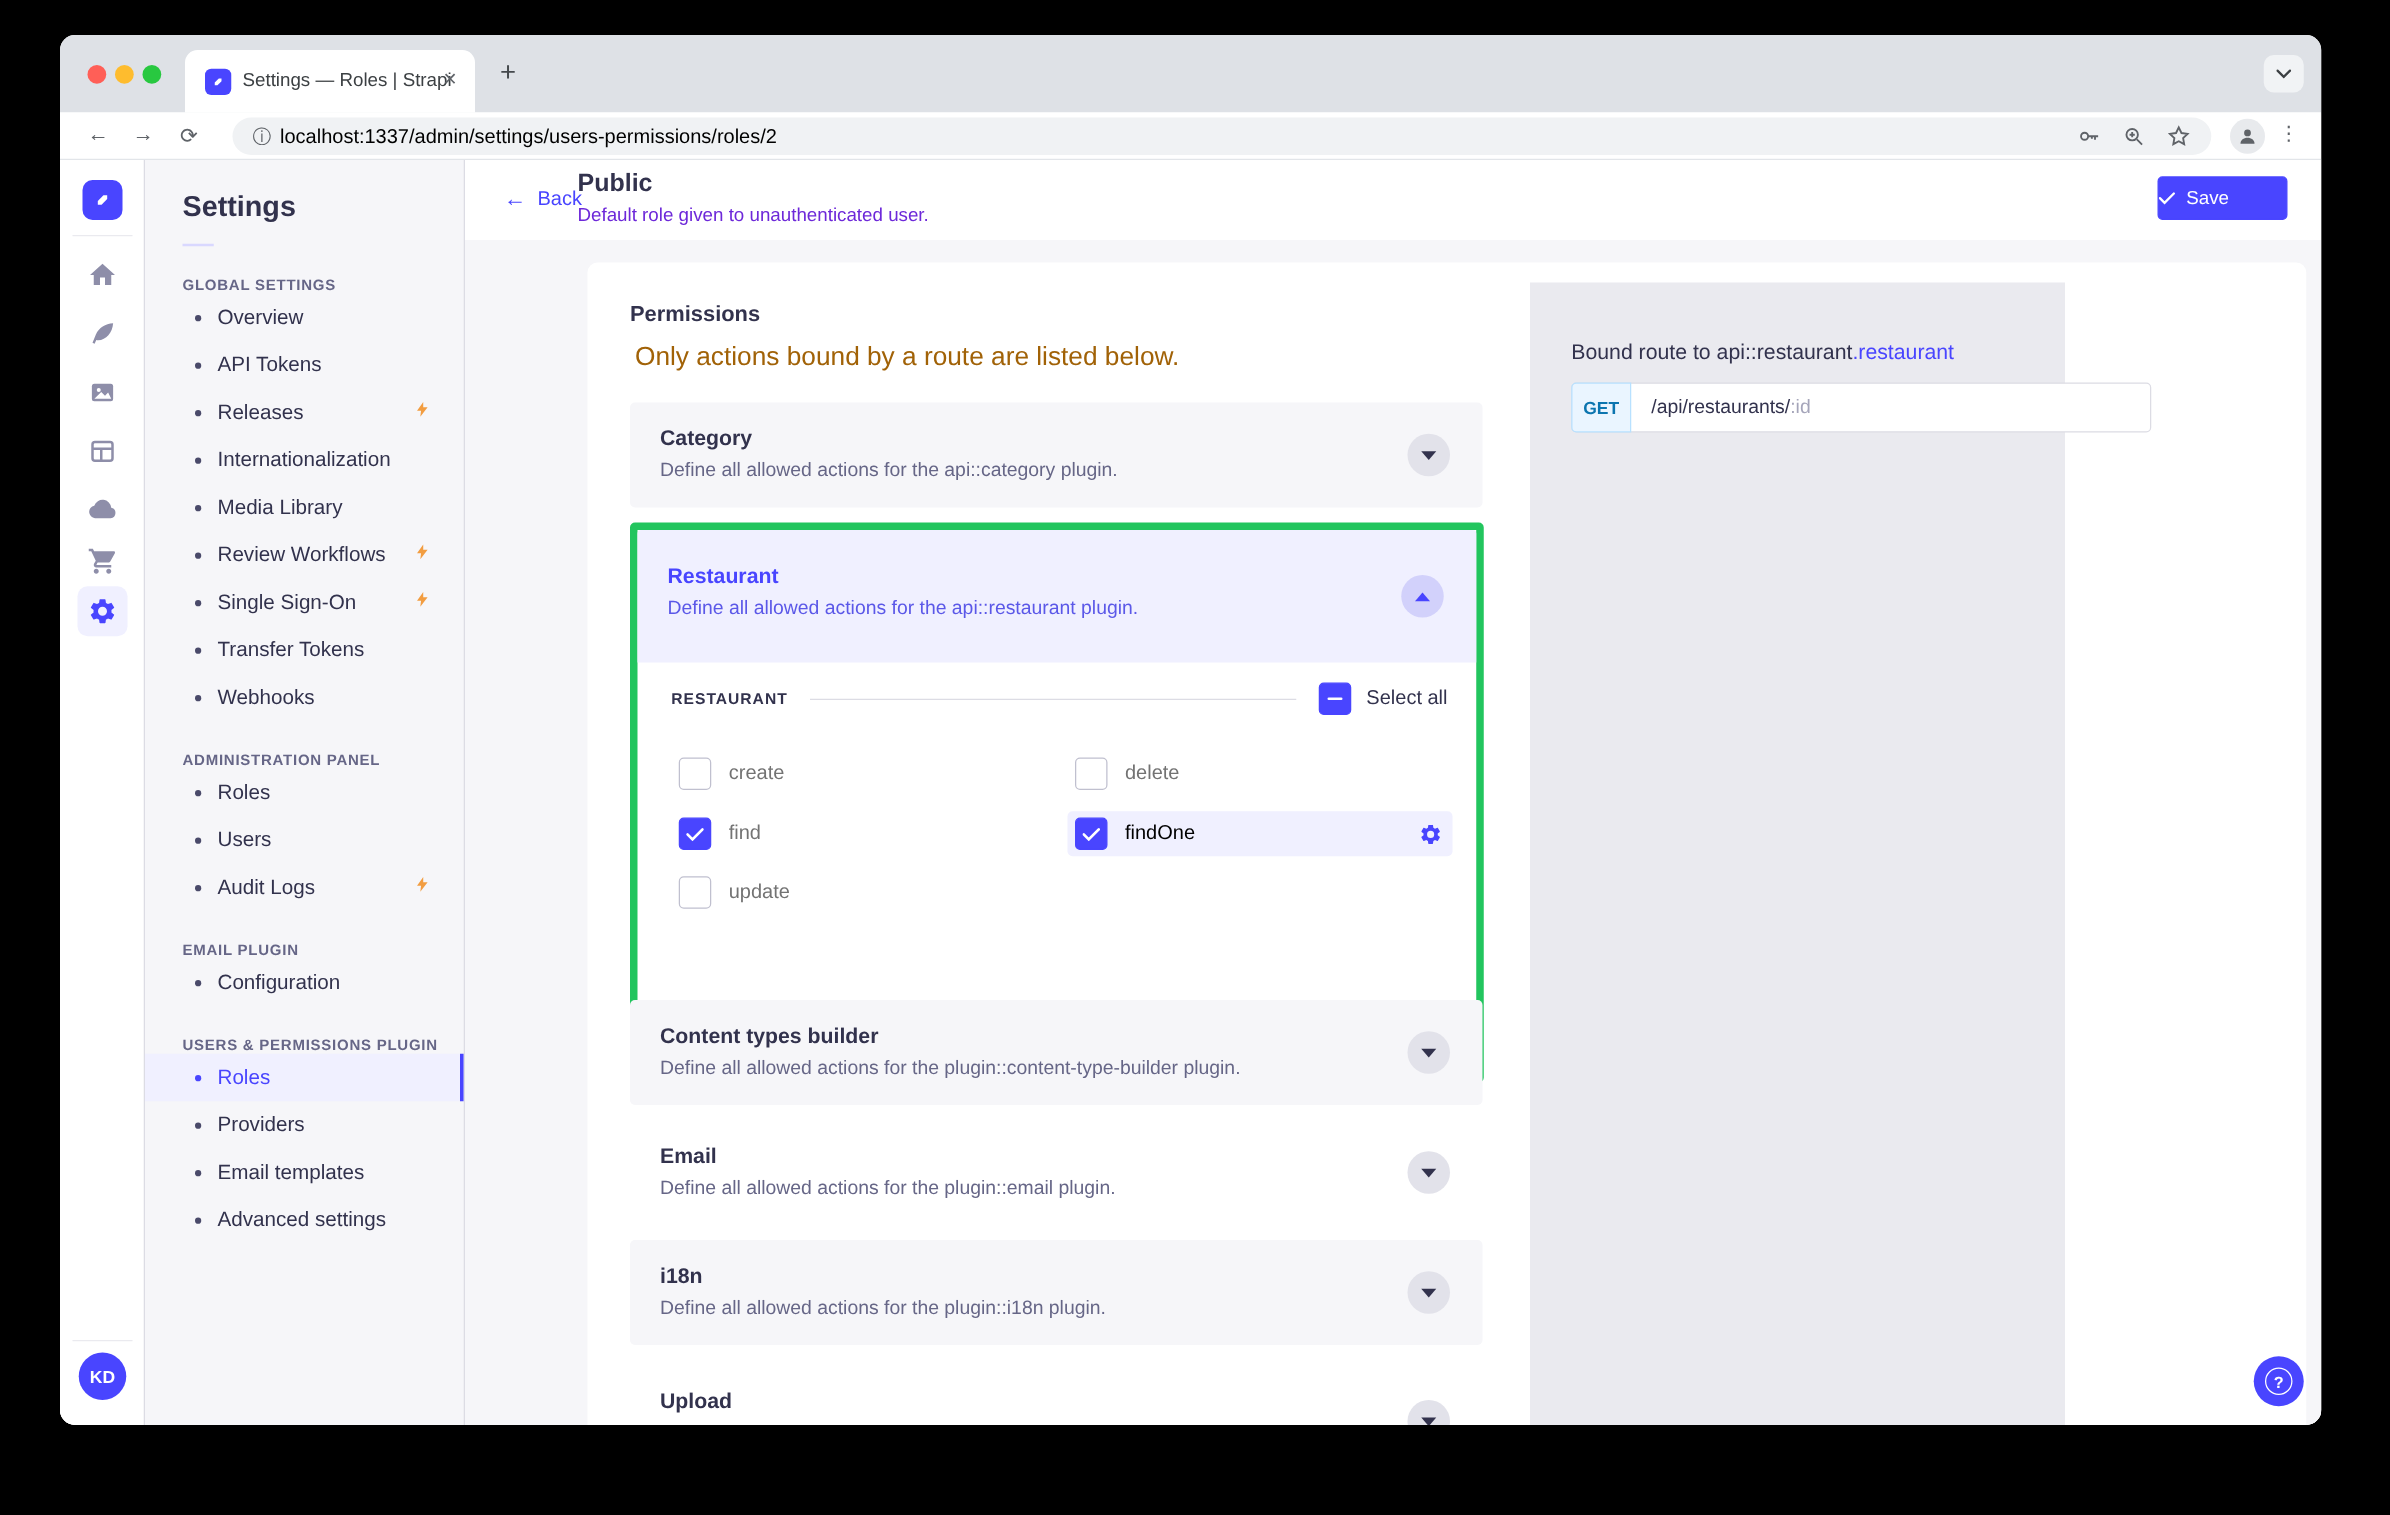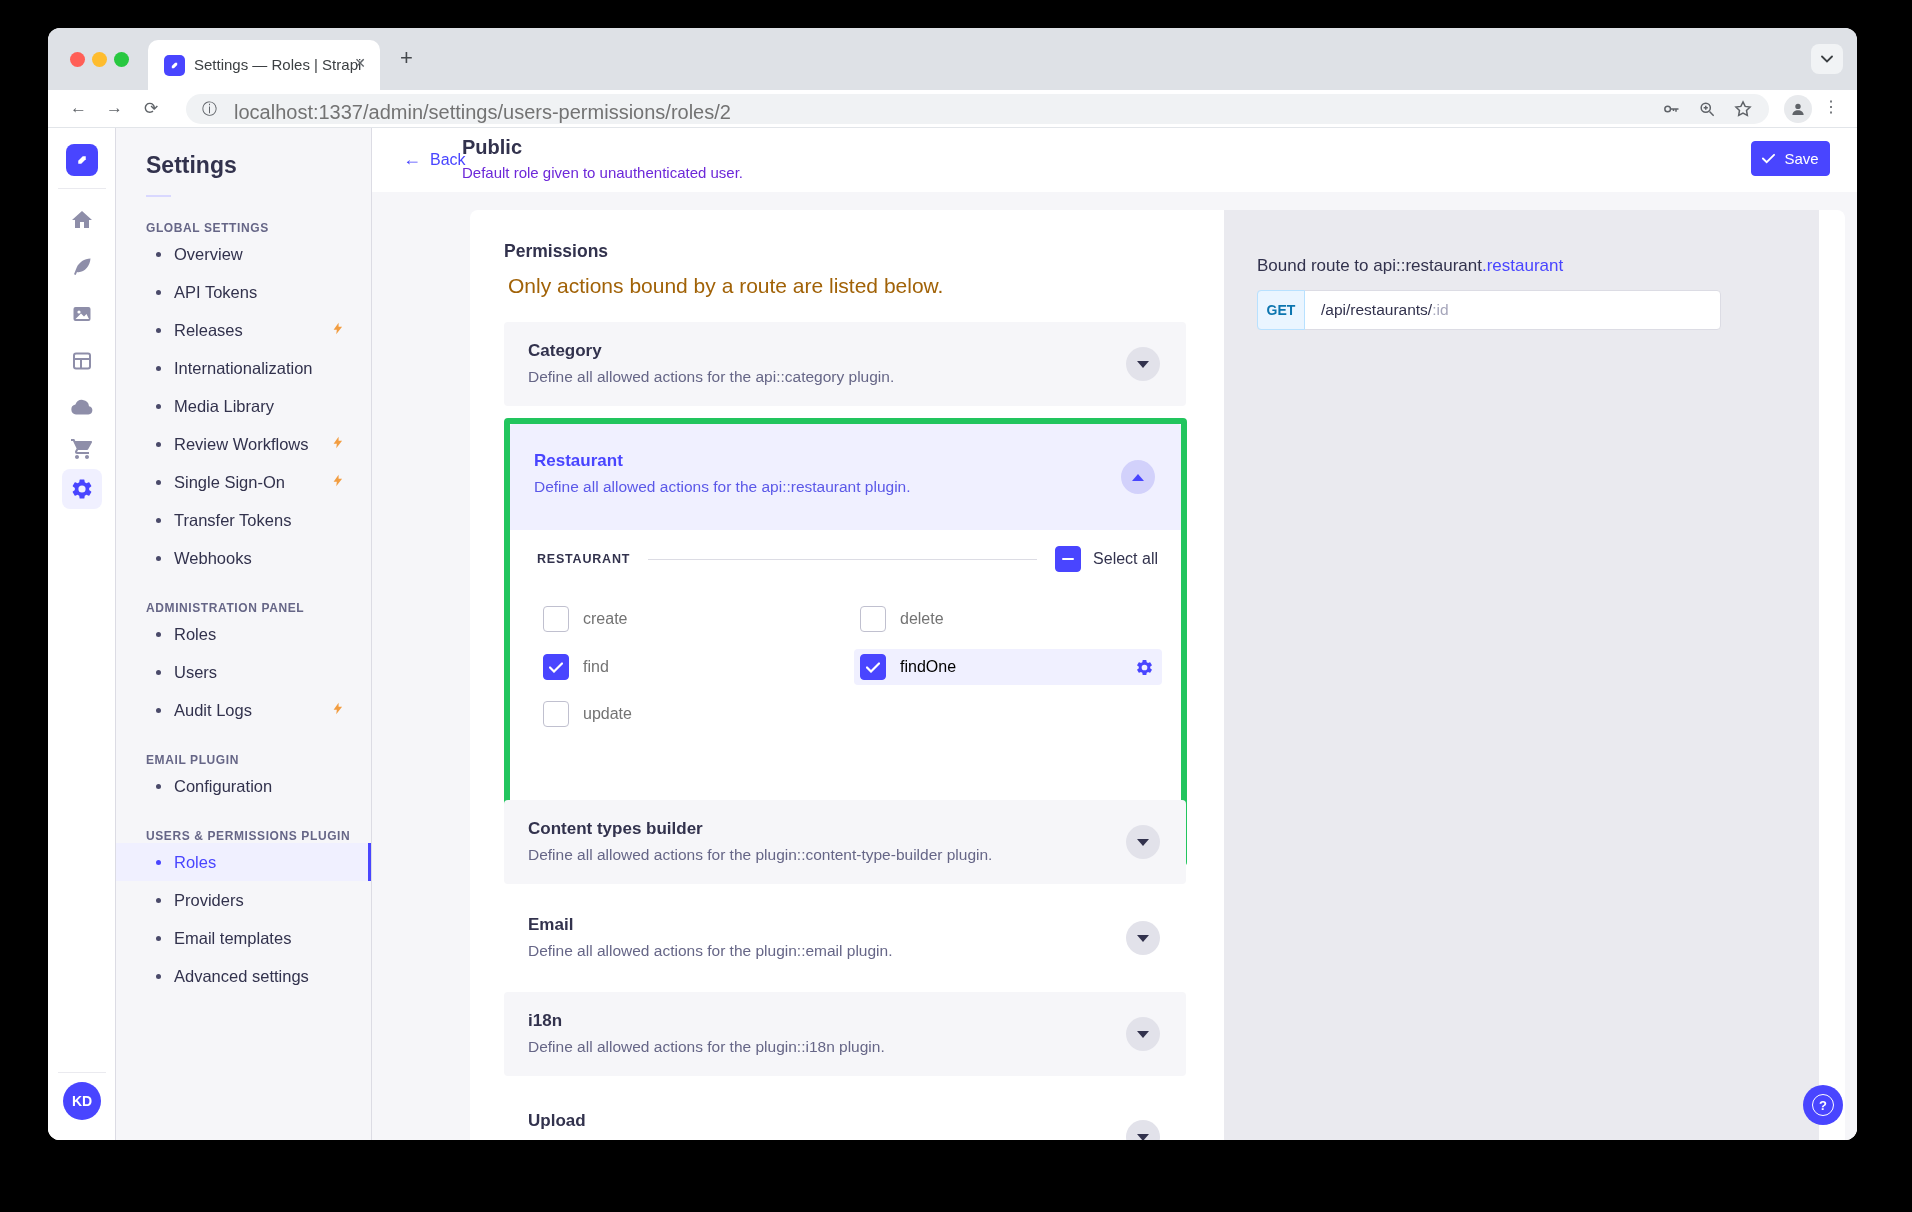--- a/index.html
+++ b/index.html
@@ -16,21 +16,21 @@
   .tab-title { position:absolute; left:46px; top:16px; font-size:15px; color:#3c4043; white-space:nowrap; max-width:180px; overflow:hidden; }
   .tab-close { position:absolute; right:14px; top:15px; font-size:14px; color:#5f6368; cursor:default; }
   .newtab { position:absolute; left:352px; top:17px; font-size:22px; color:#45494d; line-height:26px; }
   .tabchev { position:absolute; right:14px; top:16px; width:32px; height:30px; background:#f1f3f5; border-radius:8px; display:flex; align-items:center; justify-content:center; color:#3c4043; font-size:14px; }
 
   
   .toolbar { position:absolute; left:0; top:62px; width:100%; height:38px; background:#fff; border-bottom:1px solid #e2e5e9; }
   .navbtn { position:absolute; top:8px; font-size:17px; color:#5f6368; }
   .omnibox { position:absolute; left:138px; top:4px; height:30px; right:88px; background:#f0f2f4; border-radius:15px; }
   .omni-info { position:absolute; left:16px; top:6px; font-size:15px; color:#5f6368; }
-  .omni-url { position:absolute; left:48px; top:7px; font-size:20px; color:#737373; white-space:nowrap; }
+  .omni-url { position:absolute; left:38px; top:7px; font-size:16px; color:#000000; white-space:nowrap; }
   .omni-icons { position:absolute; right:16px; top:5px; display:flex; gap:16px; align-items:center; }
   .omni-icons svg { display:block; }
   .browser-avatar { position:absolute; right:45px; top:5px; width:28px; height:28px; border-radius:50%; background:#e8eaed; display:flex; align-items:center; justify-content:center; }
   .menu-dots { position:absolute; right:18px; top:7px; font-size:16px; color:#5f6368; }
 
   
   .app { position:absolute; left:0; top:100px; right:0; bottom:0; background:#fff; }
 
   
   .mainnav { position:absolute; left:0; top:0; width:68px; height:100%; background:#fff; border-right:1px solid #dcdce4; }
@@ -49,26 +49,26 @@
   .sn-item .dot { width:5px; height:5px; border-radius:50%; background:#4a4a6a; margin-right:13px; flex:0 0 auto; }
   .sn-item.active { background:#f0f0ff; color:#4945ff; border-right:3px solid #4945ff; }
   .sn-item.active .dot { background:#4945ff; }
   .bolt { margin-left:auto; margin-right:26px; }
 
   
   .pagehead { position:absolute; left:324px; top:0; width:1485px; height:64px; background:#fff; }
   .back { position:absolute; left:31px; top:21px; color:#4945ff; font-size:16px; display:flex; align-items:center; gap:9px; }
   .ph-title { position:absolute; left:90px; top:8px; font-size:20px; font-weight:bold; color:#32324d; }
   .ph-sub { position:absolute; left:90px; top:36px; font-size:15px; color:#6d28d9; }
-  .savebtn { position:absolute; right:27px; top:13px; width:79px; height:35px; background:#4945ff; border:1px solid #4945ff; border-radius:4px; color:#fff; font-size:15px; display:flex; align-items:center; justify-content:center; gap:9px; }
+  .savebtn { position:absolute; right:27px; top:13px; width:104px; height:35px; background:#4945ff; border:1px solid #4945ff; border-radius:4px; color:#fff; font-size:15px; display:flex; align-items:center; justify-content:flex-start; gap:9px; }
 
   
   .content { position:absolute; left:324px; top:64px; width:1485px; bottom:0; background:#f6f6f9; }
   .card { position:absolute; left:98px; top:18px; width:1375px; height:930px; background:#fff; border-radius:8px 8px 0 0; }
-  .routepanel { position:absolute; left:852px; top:18px; width:595px; height:930px; background:#eaeaef; }
+  .routepanel { position:absolute; left:852px; top:34px; width:428px; height:930px; background:#eaeaef; }
   .perm-title { position:absolute; left:132px; top:49px; font-size:17.5px; font-weight:bold; color:#32324d; }
   .perm-sub { position:absolute; left:136px; top:82px; font-size:21px; color:#a16207; }
 
   .acc { position:absolute; left:132px; width:682px; height:84px; border-radius:4px; }
   .acc.gray { background:#f6f6f9; }
   .acc.white { background:#fff; }
   .acc-title { position:absolute; left:24px; top:19px; font-size:17px; font-weight:600; color:#32324d; }
   .acc-desc { position:absolute; left:24px; top:46px; font-size:15.5px; color:#666687; }
   .chevbtn { position:absolute; right:26px; top:25px; width:34px; height:34px; border-radius:50%; background:#e2e2ea; display:flex; align-items:center; justify-content:center; }
   .tri-down { width:0; height:0; border-left:6px solid transparent; border-right:6px solid transparent; border-top:7px solid #32324d; }

